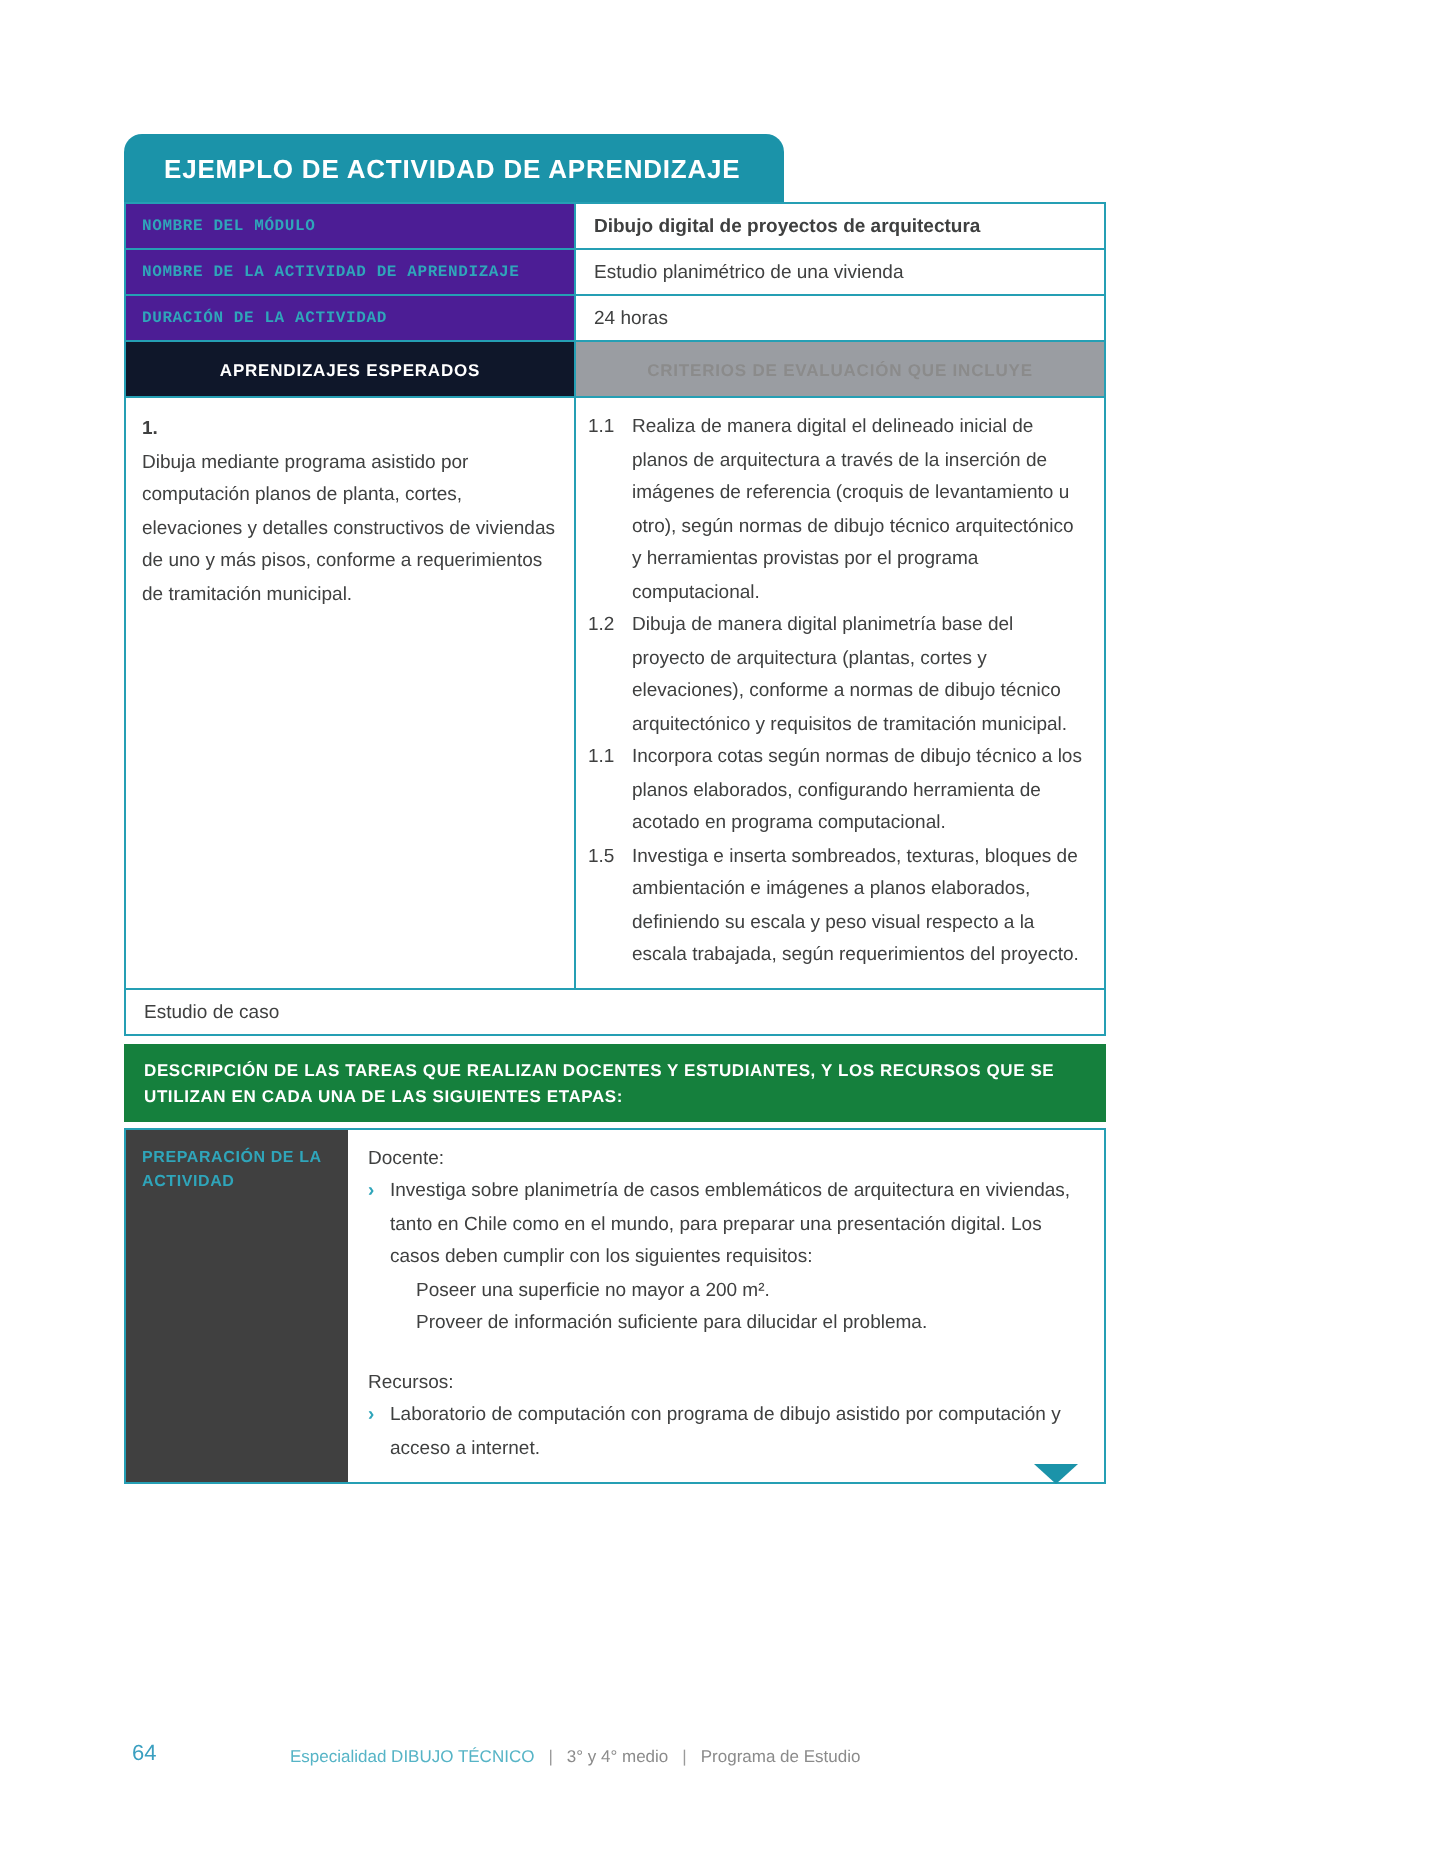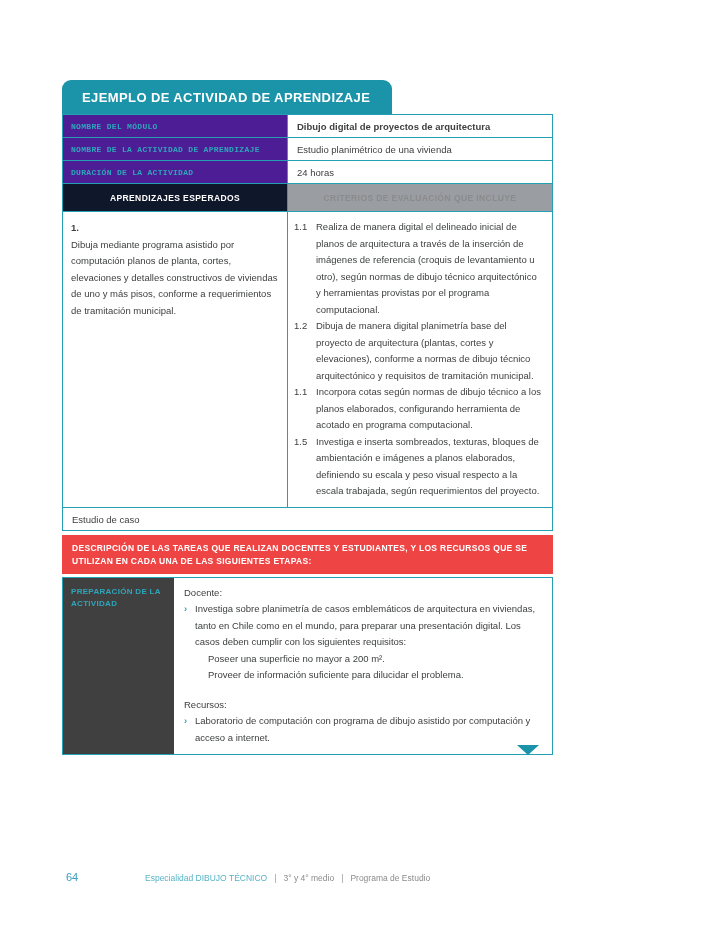--- a/index.html
+++ b/index.html
@@ -1,21 +1,21 @@
 <!DOCTYPE html>
 <html><head>
 <meta charset="utf-8">
 <style>
   html,body{margin:0;padding:0}
   body{
     width:720px;height:932px;background:#ffffff;position:relative;
     font-family:"Liberation Sans",sans-serif;color:#3f4040;
     -webkit-font-smoothing:antialiased;
   }
-  .doc{position:absolute;left:62px;top:80px;width:491px}
+  .doc{position:absolute;left:62px;top:67px;width:491px}
 
   
   .tab{
     display:inline-block;background:#1b93a9;color:#fff;
     font-size:13px;font-weight:bold;letter-spacing:.4px;
     padding:10px 22px 9px 20px;border-radius:9px 9px 0 0;
   }
 
   
   .box{border:1px solid #259fb4;background:#fff;box-sizing:border-box}
@@ -47,21 +47,21 @@
     font-size:9.5px;line-height:16.5px;background:#fff;
   }
   .outcome .num{font-weight:bold}
   .criteria{padding:7px 8px 7px 4px;font-size:9.5px;line-height:16.5px}
   .crit{display:grid;grid-template-columns:24px 1fr}
   .crit .cnum{padding-left:2px}
   .crit .ctext{}
 
   
   .banner{
-    background:#ef4444;color:#fff;font-size:8.5px;font-weight:bold;
+    background:#15803d;color:#fff;font-size:8.5px;font-weight:bold;
     letter-spacing:.3px;line-height:13px;padding:7px 10px 6px 10px;
     margin-top:4px;margin-bottom:3px;text-transform:uppercase;
   }
 
   
   .prep-box{position:relative;min-height:173px}
   .prep-row{display:grid;grid-template-columns:111px 1fr;min-height:171px}
   .prep-label{
     background:#404040;color:#2fa5ba;font-size:8px;font-weight:bold;
     letter-spacing:.3px;padding:8px 6px 6px 8px;line-height:12px;text-transform:uppercase;

